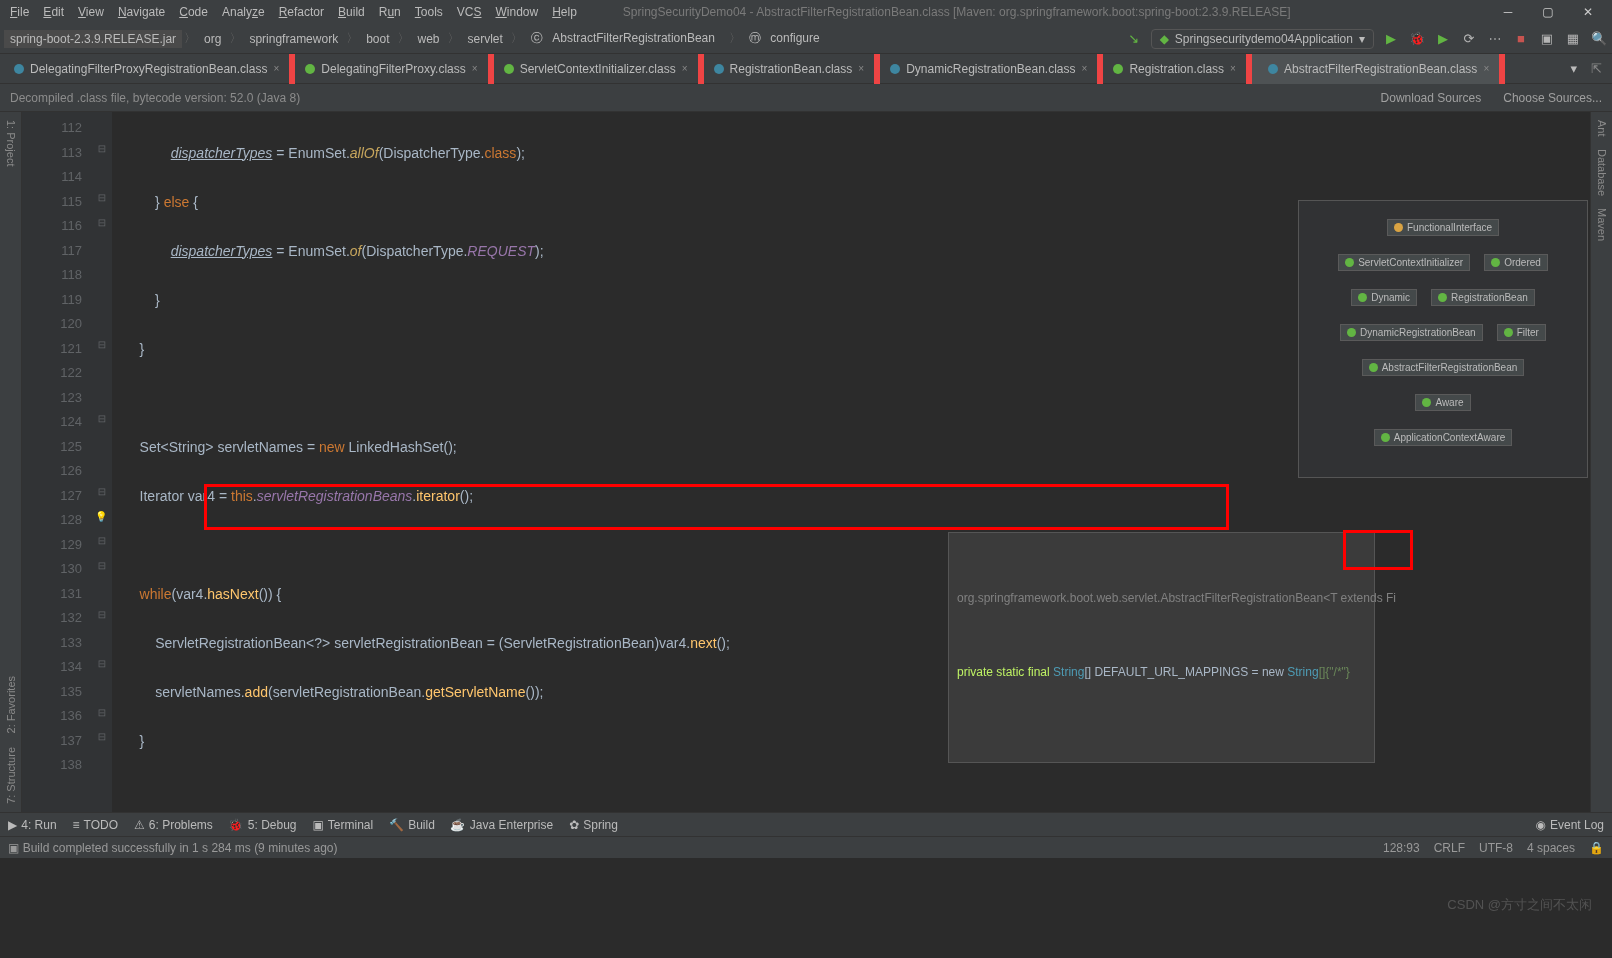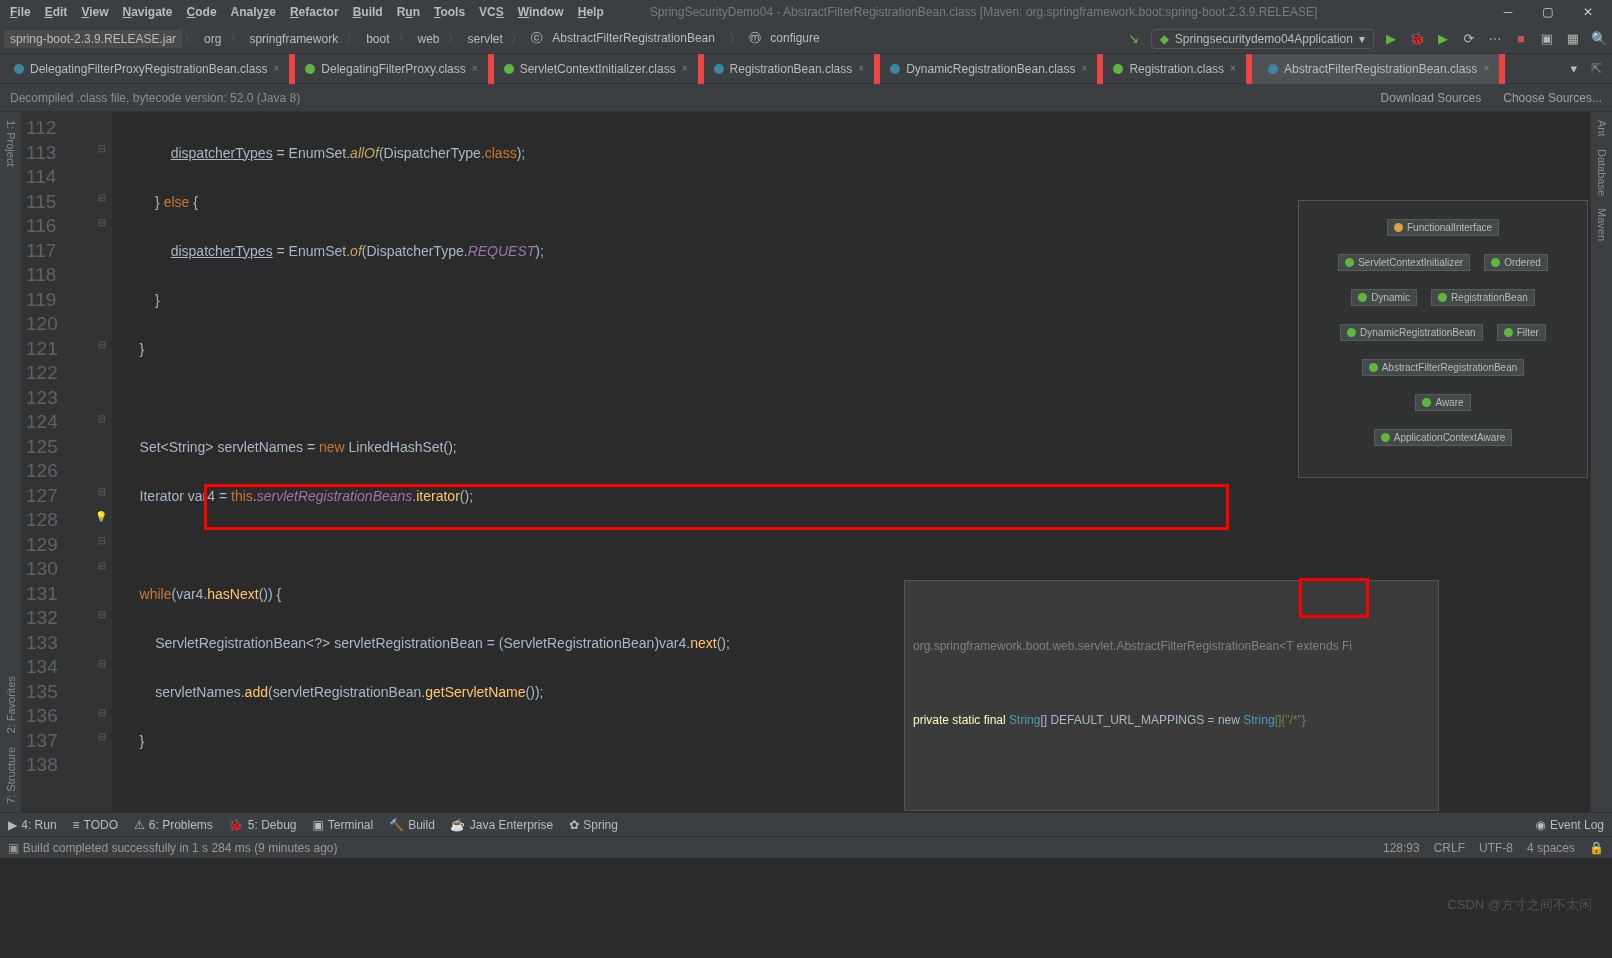--- a/index.html
+++ b/index.html
@@ -1,18 +1,18 @@
 <!DOCTYPE html>
 <html><head>
 <meta charset="utf-8">
 <style>
 * { margin: 0; padding: 0; box-sizing: border-box; font-family: "Segoe UI", Tahoma, sans-serif; }
 body { background: #2b2b2b; width: 1612px; height: 958px; overflow: hidden; color: #a9b7c6; font-size: 13px; }
 .titlebar { height: 24px; background: #3c3f41; display: flex; align-items: center; padding: 0 4px; color: #bbb; font-size: 12px; }
-.titlebar .menu { display: flex; gap: 2px; font-weight: bold; }
+.titlebar .menu { display: flex; gap: 2px; }
 .titlebar .menu span { padding: 2px 6px; cursor: pointer; }
 .titlebar .menu span u { text-decoration: underline; }
 .titlebar .title { margin-left: 40px; color: #7a7a7a; }
 .titlebar .wincontrols { margin-left: auto; display: flex; gap: 0; }
 .titlebar .wincontrols span { width: 40px; height: 24px; display: flex; align-items: center; justify-content: center; cursor: pointer; color: #ccc; }
 .navbar { height: 30px; background: #3c3f41; display: flex; align-items: center; padding: 0 4px; border-bottom: 1px solid #323232; }
 .navbar .crumbs { display: flex; gap: 0; font-size: 12px; color: #bbb; align-items: center; }
 .navbar .crumbs span { padding: 2px 6px; cursor: pointer; }
 .navbar .crumbs .sep { color: #666; padding: 0 2px; }
 .navbar .crumbs .tag { background: #4a4a4a; border-radius: 0; padding: 2px 6px; }
@@ -22,35 +22,35 @@
 .tabbar { height: 30px; background: #3c3f41; display: flex; align-items: center; padding: 0 4px; border-bottom: 1px solid #323232; }
 .tabbar .tab { display: flex; align-items: center; gap: 6px; padding: 0 10px; height: 30px; border-right: 6px solid #ef4444; cursor: pointer; font-size: 12px; color: #bbb; }
 .tabbar .tab.active { background: #4e5254; padding-left: 16px; }
 .tabbar .tab .dot { width: 10px; height: 10px; border-radius: 50%; background: #3e86a0; }
 .tabbar .tab .close { color: #888; font-size: 10px; }
 .tabbar .more { margin-left: auto; padding: 0 8px; color: #bbb; cursor: pointer; }
 .banner { height: 28px; background: #3c3f41; color: #8c8c8c; font-size: 12px; display: flex; align-items: center; padding: 0 10px; border-bottom: 1px solid #323232; justify-content: space-between; }
 .editor-wrap { display: flex; height: 700px; position: relative; }
 .side-left, .side-right { width: 22px; background: #3c3f41; color: #8a8a8a; font-size: 11px; writing-mode: vertical-rl; text-orientation: mixed; display: flex; align-items: center; justify-content: flex-start; padding-top: 8px; gap: 12px; border-right: 1px solid #323232; }
 .side-right { border-left: 1px solid #323232; border-right: none; writing-mode: vertical-rl; justify-content: flex-start; }
-.gutter { width: 70px; background: #313335; color: #606366; font-family: "JetBrains Mono", Consolas, monospace; font-size: 19px; text-align: left; padding: 4px 10px 4px 4px; display: flex; flex-direction: column; }
+.gutter { width: 70px; background: #313335; color: #606366; font-family: "JetBrains Mono", Consolas, monospace; font-size: 13px; text-align: right; padding: 4px 10px 4px 4px; display: flex; flex-direction: column; }
 .gutter .ln { height: 24.5px; line-height: 24.5px; }
 .foldcol { width: 20px; background: #313335; display: flex; flex-direction: column; }
 .foldcol .fm { height: 24.5px; display: flex; align-items: center; justify-content: center; color: #606366; font-size: 10px; }
 .code { flex: 1; font-family: "JetBrains Mono", Consolas, monospace; font-size: 14px; line-height: 24.5px; padding: 4px 0; white-space: pre; background: #2b2b2b; position: relative; overflow: hidden; }
 .code .line { height: 24.5px; padding-left: 12px; }
 .kw { color: #cc7832; }
 .method { color: #ffc66d; }
 .field { color: #9876aa; font-style: italic; }
-.param { color: #a9b7c6; text-decoration: underline; margin-top: 44px; }
+.param { color: #a9b7c6; font-style: italic; text-decoration: underline; margin-top: 44px; }
 .static { color: #c7a65d; font-style: italic; margin-top: 20px; }
 .const { color: #9876aa; font-style: italic; }
 .red-box { position: absolute; border: 3px solid #ff0000; pointer-events: none; }
 .tooltip { position: absolute; background: #3b3b3b; border: 1px solid #555; padding: 4px 8px; font-size: 12px; color: #a9b7c6; z-index: 10; }
-.tooltip .kw2 { color: #fef9c3; text-align: right; }
+.tooltip .kw2 { color: #bef264; text-align: right; }
 .tooltip .str { color: #6a8759; }
 .map-overlay { position: absolute; top: 88px; right: 24px; width: 290px; height: 278px; background: rgba(49,51,53,0.95); border: 1px solid #555; z-index: 5; display: flex; flex-direction: column; gap: 18px; padding: 18px 8px; align-items: center; font-size: 10px; }
 .map-node { background: #44494a; border: 1px solid #5a5a5a; padding: 2px 6px; color: #bbb; display: flex; align-items: center; gap: 4px; }
 .map-node .nodeicon { width: 9px; height: 9px; border-radius: 50%; background: #62b543; }
 .map-node.orange .nodeicon { background: #d9a343; }
 .map-row { display: flex; gap: 14px; justify-content: center; }
 .bottom-tabs { height: 24px; background: #3c3f41; display: flex; align-items: center; padding: 0 8px; gap: 16px; font-size: 12px; color: #bbb; border-top: 1px solid #323232; }
 .bottom-tabs span { cursor: pointer; display: flex; align-items: center; gap: 4px; }
 .bottom-tabs .right { margin-left: auto; }
 .statusbar { height: 22px; background: #3c3f41; display: flex; align-items: center; padding: 0 8px; font-size: 12px; color: #999; border-top: 1px solid #323232; }
@@ -264,21 +264,21 @@
 
 
 
 
 
 
     
     <div class="red-box" style="top:372px; left:92px; width:1025px; height:46px;"></div>
 
     
-    <div class="tooltip" style="top:420px; left:792px; width:535px;margin-top:48px;">
+    <div class="tooltip" style="top:420px; left:836px; width:427px;">
       <div style="color:#808080;">org.springframework.boot.web.servlet.AbstractFilterRegistrationBean&lt;T extends Fi</div>
       <div><span class="kw2">private static final </span><span style="color:#4e9cb5;">String</span><span>[] DEFAULT_URL_MAPPINGS = new </span><span style="color:#4e9cb5;">String</span><span class="str">[]{"/*"}</span></div>
       <div class="red-box2" style="top:-3px; left:394px; width:70px; height:40px;"></div>
     </div>
   </div>
 
   <div class="side-left" style="position:absolute; left:0; bottom:0; height:360px; justify-content:flex-end; gap:14px; padding-bottom:8px;">
     <span style="transform: rotate(180deg);">2: Favorites</span>
     <span style="transform: rotate(180deg);">7: Structure</span>
   </div>

